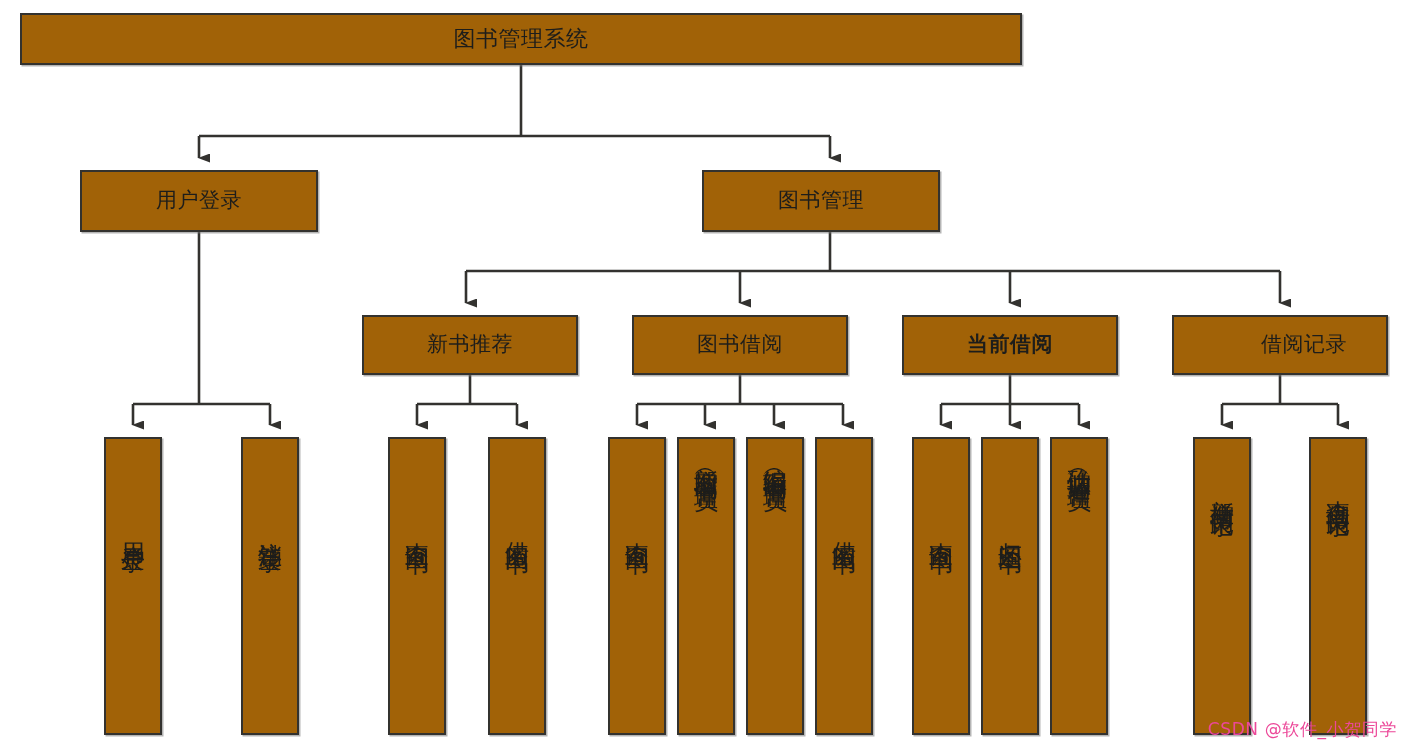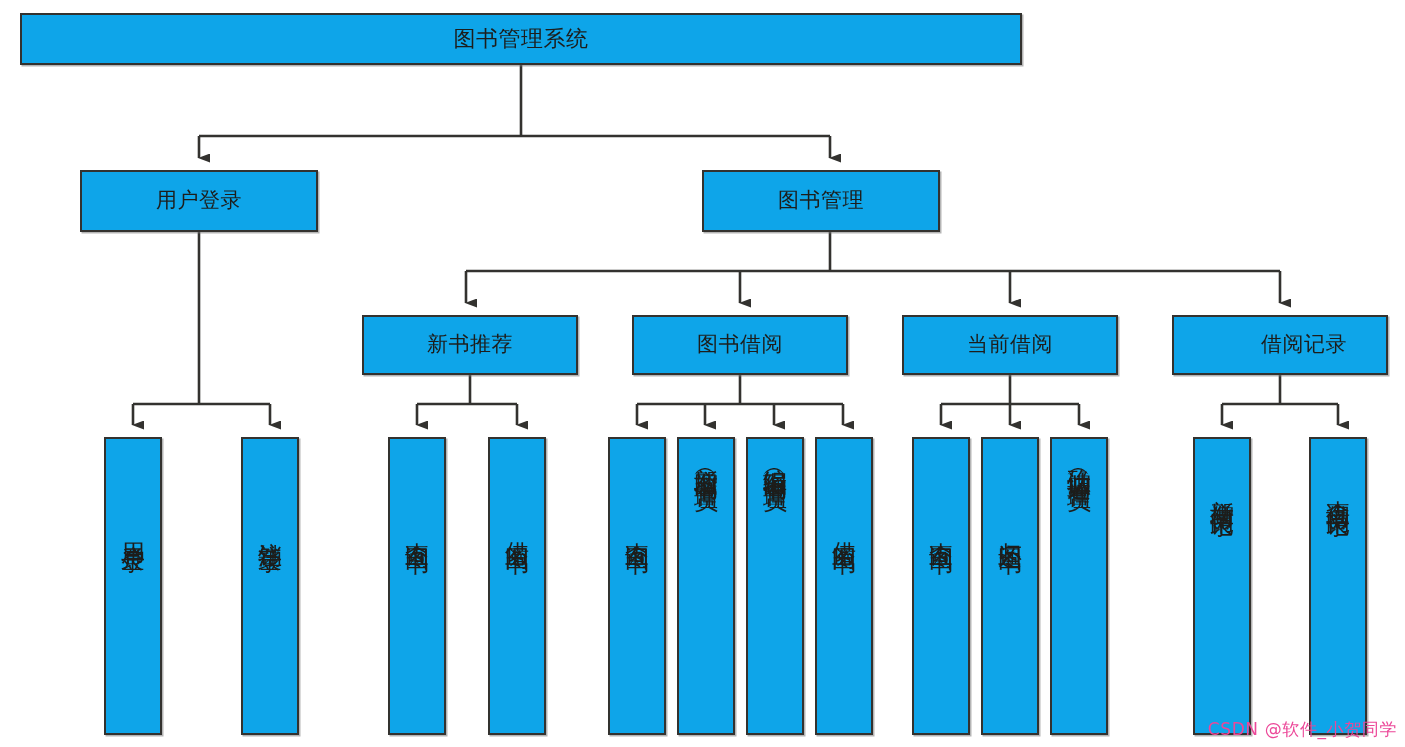--- a/index.html
+++ b/index.html
@@ -20,21 +20,21 @@
   #edges {
     position: absolute;
     left: 0;
     top: 0;
     width: 1405px;
     height: 747px;
   }
   .node {
     position: absolute;
     box-sizing: border-box;
-    background: #0ea5e9;
+    background: #a16207;
     border: 2px solid #33322f;
     display: flex;
     align-items: center;
     justify-content: center;
     color: #1d1d1b;
     box-shadow: 1.5px 1.5px 0 rgba(120,120,120,0.55);
   }
   .node .label {
     line-height: 1.02;
     letter-spacing: 0.5px;
@@ -143,21 +143,21 @@
   <div class="node horizontal" style="left:702px; top:170px; width:238px; height:62px;">
     <span class="label">图书管理</span>
   </div>
 
   <div class="node horizontal" style="left:632px; top:315px; width:216px; height:60px;">
     <span class="label">图书借阅</span>
   </div>
   <div class="node horizontal" style="left:362px; top:315px; width:216px; height:60px;">
     <span class="label">新书推荐</span>
   </div>
-  <div class="node horizontal" style="left:902px; top:315px; width:216px; height:60px;">
+  <div class="node horizontal" style="left:902px; top:315px; width:216px; height:60px;font-weight:bold;">
     <span class="label">当前借阅</span>
   </div>
   <div class="node horizontal" style="left:1172px; top:315px; width:216px; height:60px;padding-left:48px;">
     <span class="label">借阅记录</span>
   </div>
 
   <div class="node vertical mid" style="left:104px; top:437px; width:58px; height:298px;">
     <span class="label">用户登录</span>
   </div>
   <div class="node vertical mid" style="left:241px; top:437px; width:58px; height:298px;">

